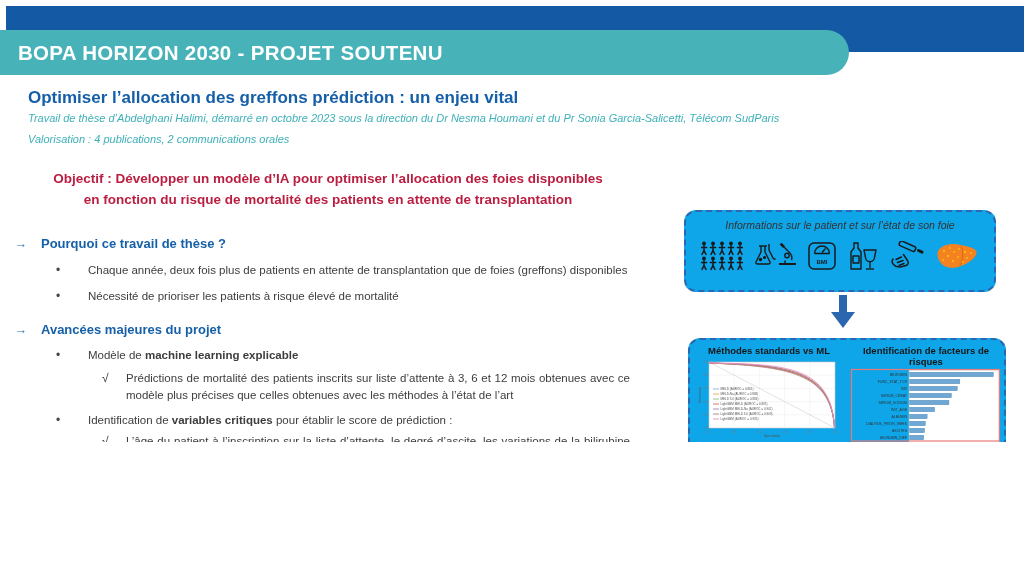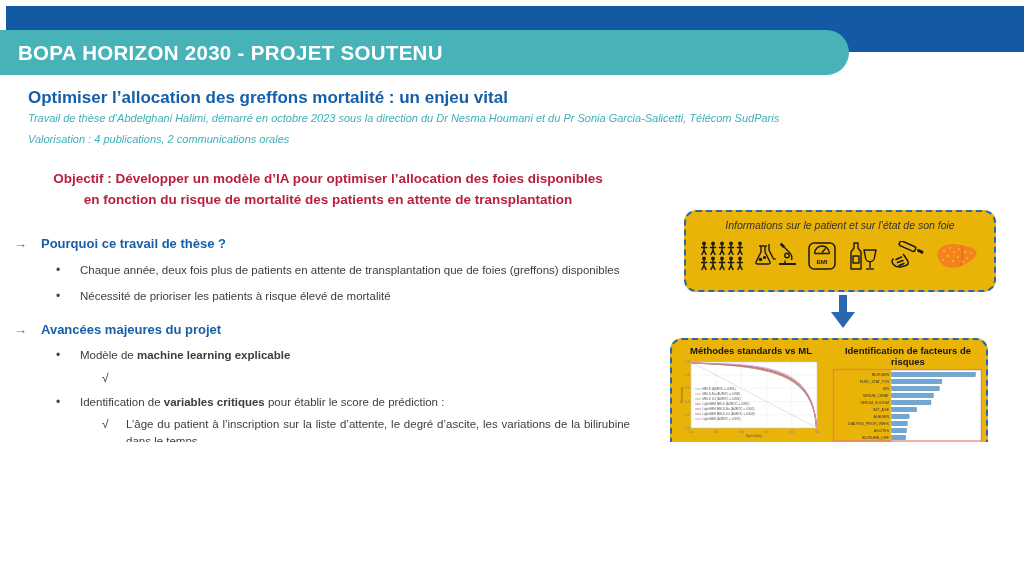--- a/index.html
+++ b/index.html
@@ -15,52 +15,52 @@
   .sub1{top:112px}.sub2{top:133px}
   
   .leftcol{position:absolute;left:8px;top:168px;width:648px;}
   .objective{width:620px;margin:0 0 24px 10px;text-align:center;font-size:13.5px;font-weight:bold;
              color:#ba1e41;line-height:21px;}
   .sec{display:flex;align-items:baseline;gap:14px;padding-left:6px;margin:0 0 8px 0;line-height:20px;}
   .sec .arr{color:#2f74b8;font-size:13px;}
   .sec h2{margin:0;font-size:13px;font-weight:bold;color:#1560a8;}
   .b1{display:flex;padding-left:48px;margin-bottom:8px;line-height:17.5px;font-size:11.5px;}
   .b1 .dot{width:24px;color:#444;font-size:12px;flex:none;}
-  .b1 .txt{flex:1;}
+  .b1 .txt{flex:1;margin-left:8px;}
   .b2{display:flex;padding-left:94px;margin-right:26px;margin-bottom:7px;line-height:17.5px;font-size:11.5px;}
   .b2 .chk{width:24px;color:#333;font-size:12px;flex:none;}
   .b2 .txt{flex:1;}
   .just{text-align:justify;}
   .bld{font-weight:bold;}
   .mb5{margin-bottom:5px}.mb4{margin-bottom:4px}.mb15{margin-bottom:15px}.mb8{margin-bottom:8px}
   .secgap{margin-bottom:7px}
   
-  .dashedbox{position:absolute;border:2px dashed #2b67ae;border-radius:12px;background:#eab308;box-sizing:border-box;}
+  .dashedbox{position:absolute;border:2px dashed #2b67ae;border-radius:12px;background:#0ea5e9;box-sizing:border-box;}
   .patientbox{left:684px;top:210px;width:312px;height:82px;}
   .patientbox .cap{margin:7px 4px 2px 4px;text-align:center;font-size:10.5px;font-style:italic;color:#333;}
   .iconsrow{display:flex;justify-content:space-around;align-items:center;height:46px;padding:0 10px;}
   .bigarrow{position:absolute;left:830px;top:295px;}
-  .resultsbox{left:670px;top:338px;width:318px;height:122px;padding:3px 4px;}
+  .resultsbox{left:688px;top:338px;width:318px;height:122px;padding:3px 4px;}
   .chartsrow{display:flex;gap:6px;}
   .panel{flex:1;text-align:center;}
   .panel .ct{font-size:9.5px;font-weight:600;color:#161616;margin:2px 0 1px 0;}
   
   .logo{position:absolute;left:920px;top:470px;}
 </style>
 </head>
 <body>
 
 <div class="stage">
 
   <div class="topbar"></div>
   <div class="banner">
     <h1>BOPA HORIZON 2030 - PROJET SOUTENU</h1>
   </div>
 
-  <h2 class="title">Optimiser l’allocation des greffons mortalité : un enjeu vital</h2>
+  <h2 class="title">Optimiser l’allocation des greffons prédiction : un enjeu vital</h2>
   <p class="sub sub1">Travail de thèse d’Abdelghani Halimi, démarré en octobre 2023 sous la direction du Dr Nesma Houmani et du Pr Sonia Garcia-Salicetti, Télécom SudParis</p>
   <p class="sub sub2">Valorisation : 4 publications, 2 communications orales</p>
 
   <div class="leftcol">
 
     <div class="objective">
       <div>Objectif : Développer un modèle d’IA pour optimiser l’allocation des foies disponibles</div>
       <div>en fonction du risque de mortalité des patients en attente de transplantation</div>
     </div>
 
@@ -80,20 +80,21 @@
     <div class="sec secgap">
       <span class="arr">→</span>
       <h2>Avancées majeures du projet</h2>
     </div>
     <div class="b1 mb5">
       <span class="dot">•</span>
       <div class="txt"><span>Modèle de </span><span class="bld">machine learning explicable</span><span></span></div>
     </div>
     <div class="b2">
       <span class="chk">√</span>
+      <div class="txt just">Prédictions de mortalité des patients inscrits sur liste d’attente à 3, 6 et 12 mois obtenues avec ce modèle plus précises que celles obtenues avec les méthodes à l’état de l’art</div>
     </div>
     <div class="b1 mb4">
       <span class="dot">•</span>
       <div class="txt"><span>Identification de </span><span class="bld">variables critiques</span><span> pour établir le score de prédiction :</span></div>
     </div>
     <div class="b2 mb8">
       <span class="chk">√</span>
       <div class="txt just">L’âge du patient à l’inscription sur la liste d’attente, le degré d’ascite, les variations de la bilirubine dans le temps</div>
     </div>
 

